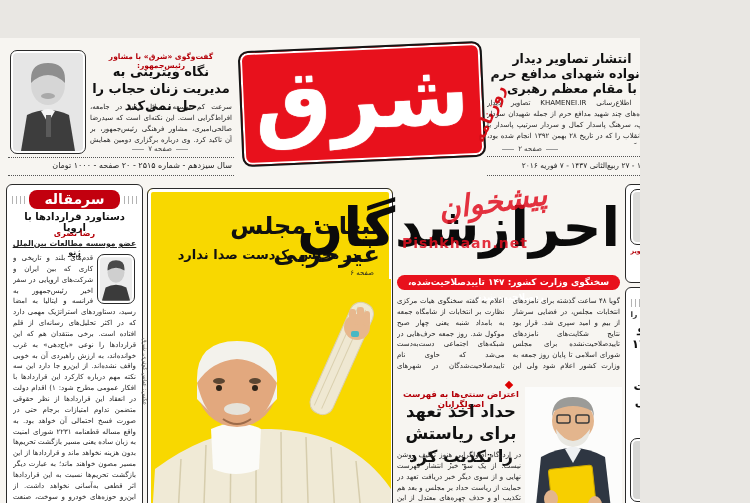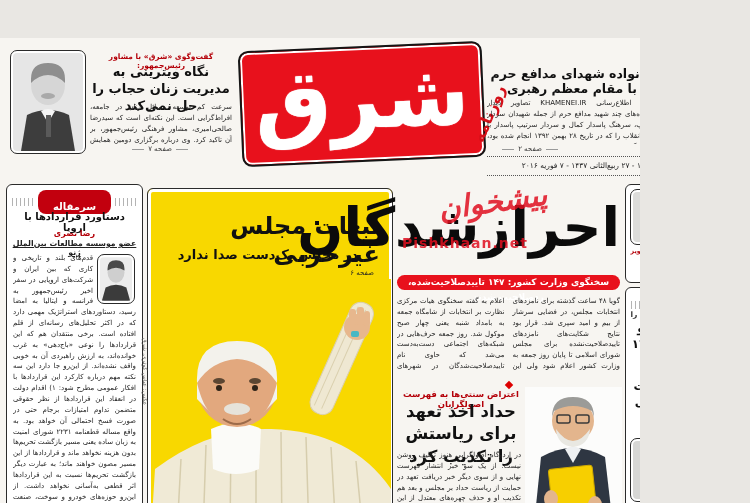--- a/index.html
+++ b/index.html
@@ -9,21 +9,21 @@
   .box{position:absolute;background:#fff;border:1px solid #2b2b2b;border-radius:6px;box-sizing:border-box;}
   .photo{position:absolute;background:#fff;border:1px solid #2b2b2b;border-radius:7px;padding:2px;box-sizing:border-box;overflow:hidden;}
   .photo svg{display:block;width:100%;height:100%;border-radius:4px;}
   .kick{color:#b40009;font-weight:bold;}
   .hl{color:#111;font-weight:bold;}
   .body-t{color:#222;text-align:justify;line-height:1.55;overflow:hidden;}
   .pageref{font-size:7px;color:#333;display:flex;align-items:center;justify-content:center;gap:4px;}
   .pageref::before,.pageref::after{content:"";width:12px;border-top:1px solid #9a9a9a;}
   .ribbon-row{display:flex;align-items:center;gap:4px;}
   .comb{flex:1;height:8px;background:repeating-linear-gradient(90deg,#9a9a9a 0 1px,transparent 1px 4px);opacity:.75;}
-  .ribbon{background:#c2000e;color:#fff;font-size:10px;font-weight:bold;padding:11px 15px 2px;border-radius:8px;white-space:nowrap;}
+  .ribbon{background:#c2000e;color:#fff;font-size:14px;font-weight:bold;padding:1px 15px 2px;border-radius:8px;white-space:nowrap;}
   .dotted-t{border-top:1px dotted #555;}
   .dotted-b{border-bottom:1px dotted #555;}
   .cc{text-align:center;}
   .masthead{position:absolute;left:240px;top:8px;width:240px;height:112px;background:#e8111c;border:2px solid #151515;border-radius:10px;transform:rotate(-2.5deg);box-shadow:0 0 0 2px #fff inset;}
   .masthead .logo-word{position:absolute;left:0;top:-6px;width:100%;text-align:center;color:#fff;font-size:86px;font-weight:bold;line-height:112px;text-shadow:0 0 1px #fff;}
   .rooznameh{position:absolute;left:459px;top:66px;color:#d40f18;font-size:16px;font-weight:bold;transform:rotate(-68deg);}
   .wm-fa{position:absolute;left:438px;top:146px;color:#e01020;font-size:30px;font-weight:bold;font-style:italic;transform:rotate(-8deg);opacity:.85;z-index:5;}
   .wm-en{position:absolute;left:402px;top:197px;color:#e01020;font-size:14px;font-weight:bold;letter-spacing:1px;opacity:.85;z-index:5;direction:ltr;}
   .banner{position:absolute;left:397px;top:237px;width:223px;height:15px;background:#e8111c;border-radius:8px;color:#fff;font-size:9px;font-weight:bold;text-align:center;line-height:15px;}
   .twocol{column-count:2;column-gap:8px;}
@@ -43,26 +43,30 @@
       <ellipse cx="35" cy="43" rx="7" ry="3" fill="#a9a9a9"></ellipse>
       <path d="M8 98 L14 62 Q35 52 56 62 L62 98 Z" fill="#3d3d3d"></path>
       <path d="M28 58 L35 70 L42 58 Q35 54 28 58 Z" fill="#f4f4f4"></path>
       <rect x="33" y="62" width="5" height="22" fill="#5a5a5a"></rect>
     </svg>
   </div>
   <div class="abs kick cc" style="left:88px;top:14px;width:146px;font-size:7.5px;">گفت‌وگوی «شرق» با مشاور رئیس‌جمهور:</div>
   <div class="abs hl cc" style="left:88px;top:26px;width:146px;font-size:13px;line-height:1.3;">نگاه ویترینی به مدیریت زنان حجاب را حل نمی‌کند</div>
   <div class="abs body-t" style="left:90px;top:64px;width:142px;height:42px;font-size:7px;">سرعت کم توسعه مسائل زنان در جامعه، افراط‌گرایی است. این نکته‌ای است که سیدرضا صالحی‌امیری، مشاور فرهنگی رئیس‌جمهور، بر آن تاکید کرد. وی درباره برگزاری دومین همایش ملی اعتدال که امسال...</div>
   <div class="abs pageref" style="left:120px;top:107px;width:80px;">صفحه ۷</div>
+  <div class="abs dotted-t dotted-b" style="left:8px;top:119px;width:226px;height:17px;">
+    <div class="abs" style="right:2px;top:3px;width:220px;font-size:8px;color:#222;">سال سیزدهم - شماره ۲۵۱۵ - ۲۰ صفحه - ۱۰۰۰ تومان</div>
+  </div>
 
   <div class="masthead">
     <div class="logo-word">شرق</div>
   </div>
   <div class="rooznameh">روزنامه</div>
 
+  <div class="abs hl cc" style="left:487px;top:13px;width:170px;font-size:12.5px;">انتشار تصاویر دیدار</div>
   <div class="abs hl cc" style="left:487px;top:28px;width:170px;font-size:12.5px;">خانواده شهدای مدافع حرم</div>
   <div class="abs hl cc" style="left:487px;top:43px;width:170px;font-size:12.5px;">با مقام معظم رهبری</div>
   <div class="abs body-t" style="left:487px;top:60px;width:170px;height:46px;font-size:7px;">پایگاه اطلاع‌رسانی KHAMENEI.IR تصاویر دیدار خانواده‌های چند شهید مدافع حرم از جمله شهیدان سردار سرتیپ، سرهنگ پاسدار کمال و سردار سرتیپ پاسدار با رهبر انقلاب را که در تاریخ ۲۸ بهمن ۱۳۹۲ انجام شده بود، منتشر کرد.</div>
   <div class="abs pageref" style="left:495px;top:107px;width:70px;">صفحه ۲</div>
   <div class="photo" style="left:662px;top:10px;width:76px;height:102px;">
     <svg viewBox="0 0 70 96">
       <rect width="70" height="96" fill="#f1f1ef"></rect>
       <path d="M10 30 Q10 6 35 6 Q60 6 60 30 L58 36 Q35 26 12 36 Z" fill="#141414"></path>
       <ellipse cx="35" cy="22" rx="22" ry="10" fill="#141414"></ellipse>
       <ellipse cx="35" cy="45" rx="16" ry="17" fill="#dcb795"></ellipse>

